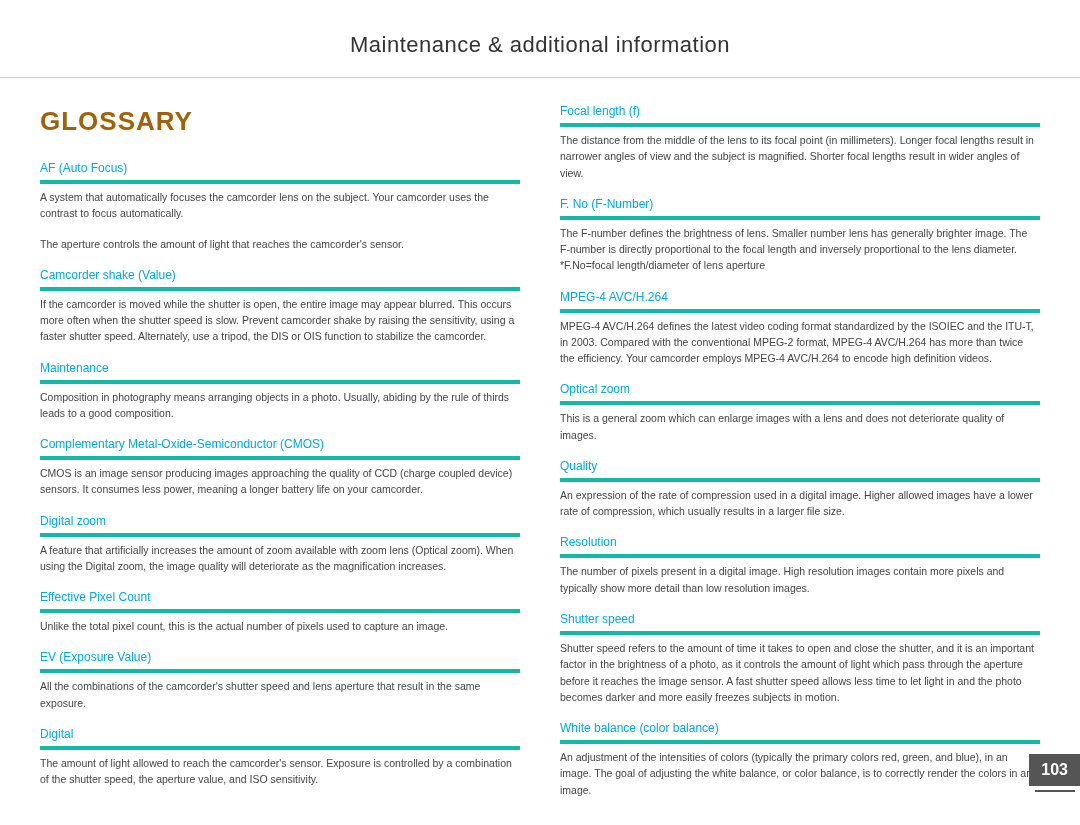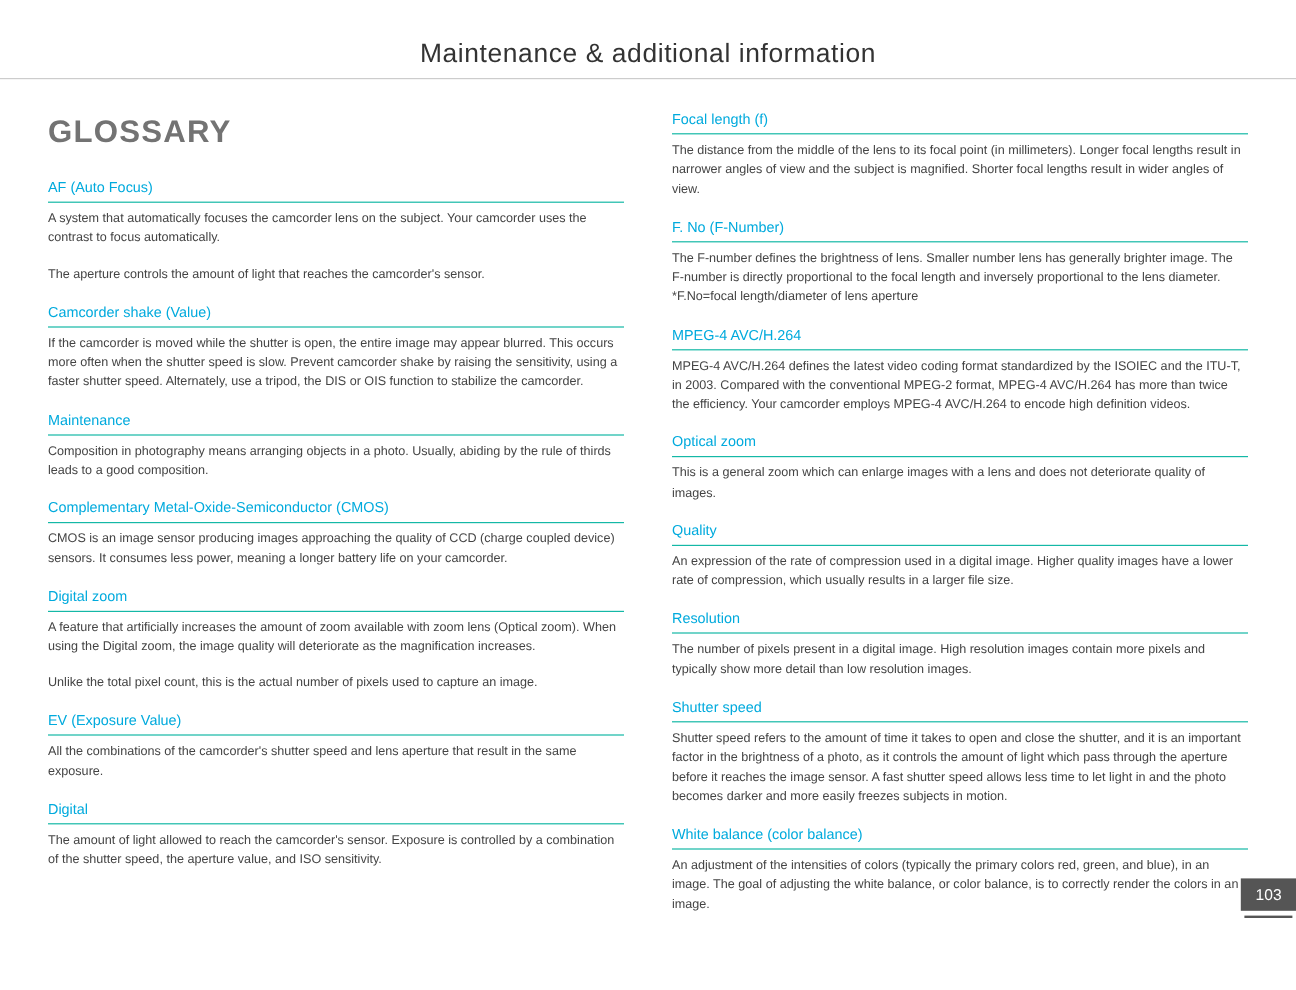--- a/index.html
+++ b/index.html
@@ -14,21 +14,21 @@
     .page {
       width: 1080px;
       min-height: 825px;
       background: #fff;
       padding: 0;
       position: relative;
     }
 
     .header {
       text-align: center;
-      padding: 28px 60px 4px;
+      padding: 28px 60px 16px;
       border-bottom: 1px solid #ccc;
       margin-bottom: 24px;
     }
 
     .header-title {
       font-size: 22px;
       font-weight: normal;
       color: #333;
       letter-spacing: 0.5px;
     }
@@ -45,34 +45,34 @@
     }
 
     .right-column {
       flex: 1;
       min-width: 0;
     }
 
     .glossary-title {
       font-size: 26px;
       font-weight: bold;
-      color: #737373;
+      color: #a16207;
       margin-bottom: 18px;
       letter-spacing: 1px;
     }
 
     .term-section {
       margin-bottom: 14px;
     }
 
     .term-heading {
       font-size: 12px;
       font-weight: normal;
       color: #00aadd;
-      border-bottom: 1px solid #14b8a6;
+      border-bottom: 4px solid #14b8a6;
       padding-bottom: 3px;
       margin-bottom: 5px;
     }
 
     .term-body {
       font-size: 10.5px;
       color: #444;
       line-height: 1.55;
     }
 
@@ -81,22 +81,22 @@
       right: 0;
       bottom: 60px;
       display: flex;
       flex-direction: column;
       align-items: center;
     }
 
     .page-number {
       background: #555;
       color: #fff;
-      font-size: 13px;
-      font-weight: normal;
+      font-size: 16px;
+      font-weight: bold;
       padding: 4px 12px;
       margin-bottom: 4px;
     }
 
     .page-number-line {
       width: 40px;
       height: 2px;
       background: #555;
     }
   </style>
@@ -132,20 +132,21 @@
           </div>
           <div class="term-section">
             <div class="term-heading">Complementary Metal-Oxide-Semiconductor (CMOS)</div>
             <div class="term-body">CMOS is an image sensor producing images approaching the quality of CCD (charge coupled device) sensors. It consumes less power, meaning a longer battery life on your camcorder.</div>
           </div>
           <div class="term-section">
             <div class="term-heading">Digital zoom</div>
             <div class="term-body">A feature that artificially increases the amount of zoom available with zoom lens (Optical zoom). When using the Digital zoom, the image quality will deteriorate as the magnification increases.</div>
           </div>
           <div class="term-section">
+            <div class="term-heading">Effective Pixel Count</div>
             <div class="term-body">Unlike the total pixel count, this is the actual number of pixels used to capture an image.</div>
           </div>
           <div class="term-section">
             <div class="term-heading">EV (Exposure Value)</div>
             <div class="term-body">All the combinations of the camcorder's shutter speed and lens aperture that result in the same exposure.</div>
           </div>
           <div class="term-section">
             <div class="term-heading">Digital</div>
             <div class="term-body">The amount of light allowed to reach the camcorder's sensor. Exposure is controlled by a combination of the shutter speed, the aperture value, and ISO sensitivity.</div>
           </div>
@@ -166,21 +167,21 @@
           <div class="term-section">
             <div class="term-heading">MPEG-4 AVC/H.264</div>
             <div class="term-body" style="white-space: pre-line;">MPEG-4 AVC/H.264 defines the latest video coding format standardized by the ISOIEC and the ITU-T, in 2003. Compared with the conventional MPEG-2 format, MPEG-4 AVC/H.264 has more than twice the efficiency. Your camcorder employs MPEG-4 AVC/H.264 to encode high definition videos.</div>
           </div>
           <div class="term-section">
             <div class="term-heading">Optical zoom</div>
             <div class="term-body" style="white-space: pre-line;">This is a general zoom which can enlarge images with a lens and does not deteriorate quality of images.</div>
           </div>
           <div class="term-section">
             <div class="term-heading">Quality</div>
-            <div class="term-body" style="white-space: pre-line;">An expression of the rate of compression used in a digital image. Higher quality images have a lower rate of compression, which usually results in a larger file size.</div>
+            <div class="term-body" style="white-space: pre-line;">An expression of the rate of compression used in a digital image. Higher allowed images have a lower rate of compression, which usually results in a larger file size.</div>
           </div>
           <div class="term-section">
             <div class="term-heading">Resolution</div>
             <div class="term-body" style="white-space: pre-line;">The number of pixels present in a digital image. High resolution images contain more pixels and typically show more detail than low resolution images.</div>
           </div>
           <div class="term-section">
             <div class="term-heading">Shutter speed</div>
             <div class="term-body" style="white-space: pre-line;">Shutter speed refers to the amount of time it takes to open and close the shutter, and it is an important factor in the brightness of a photo, as it controls the amount of light which pass through the aperture before it reaches the image sensor. A fast shutter speed allows less time to let light in and the photo becomes darker and more easily freezes subjects in motion.</div>
           </div>
           <div class="term-section">

